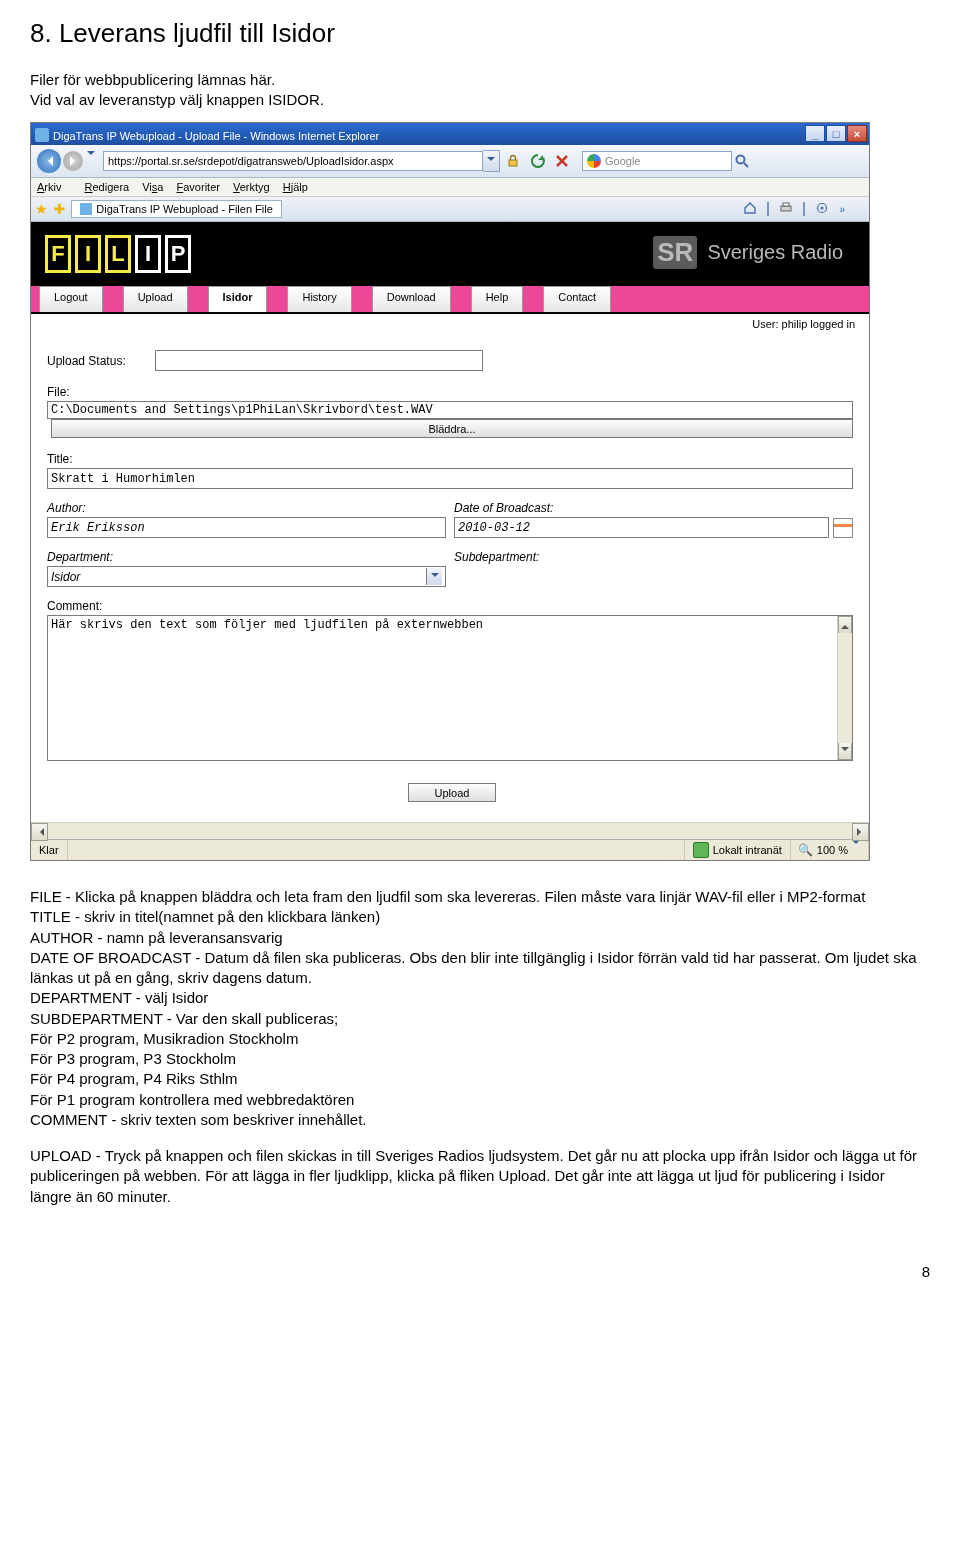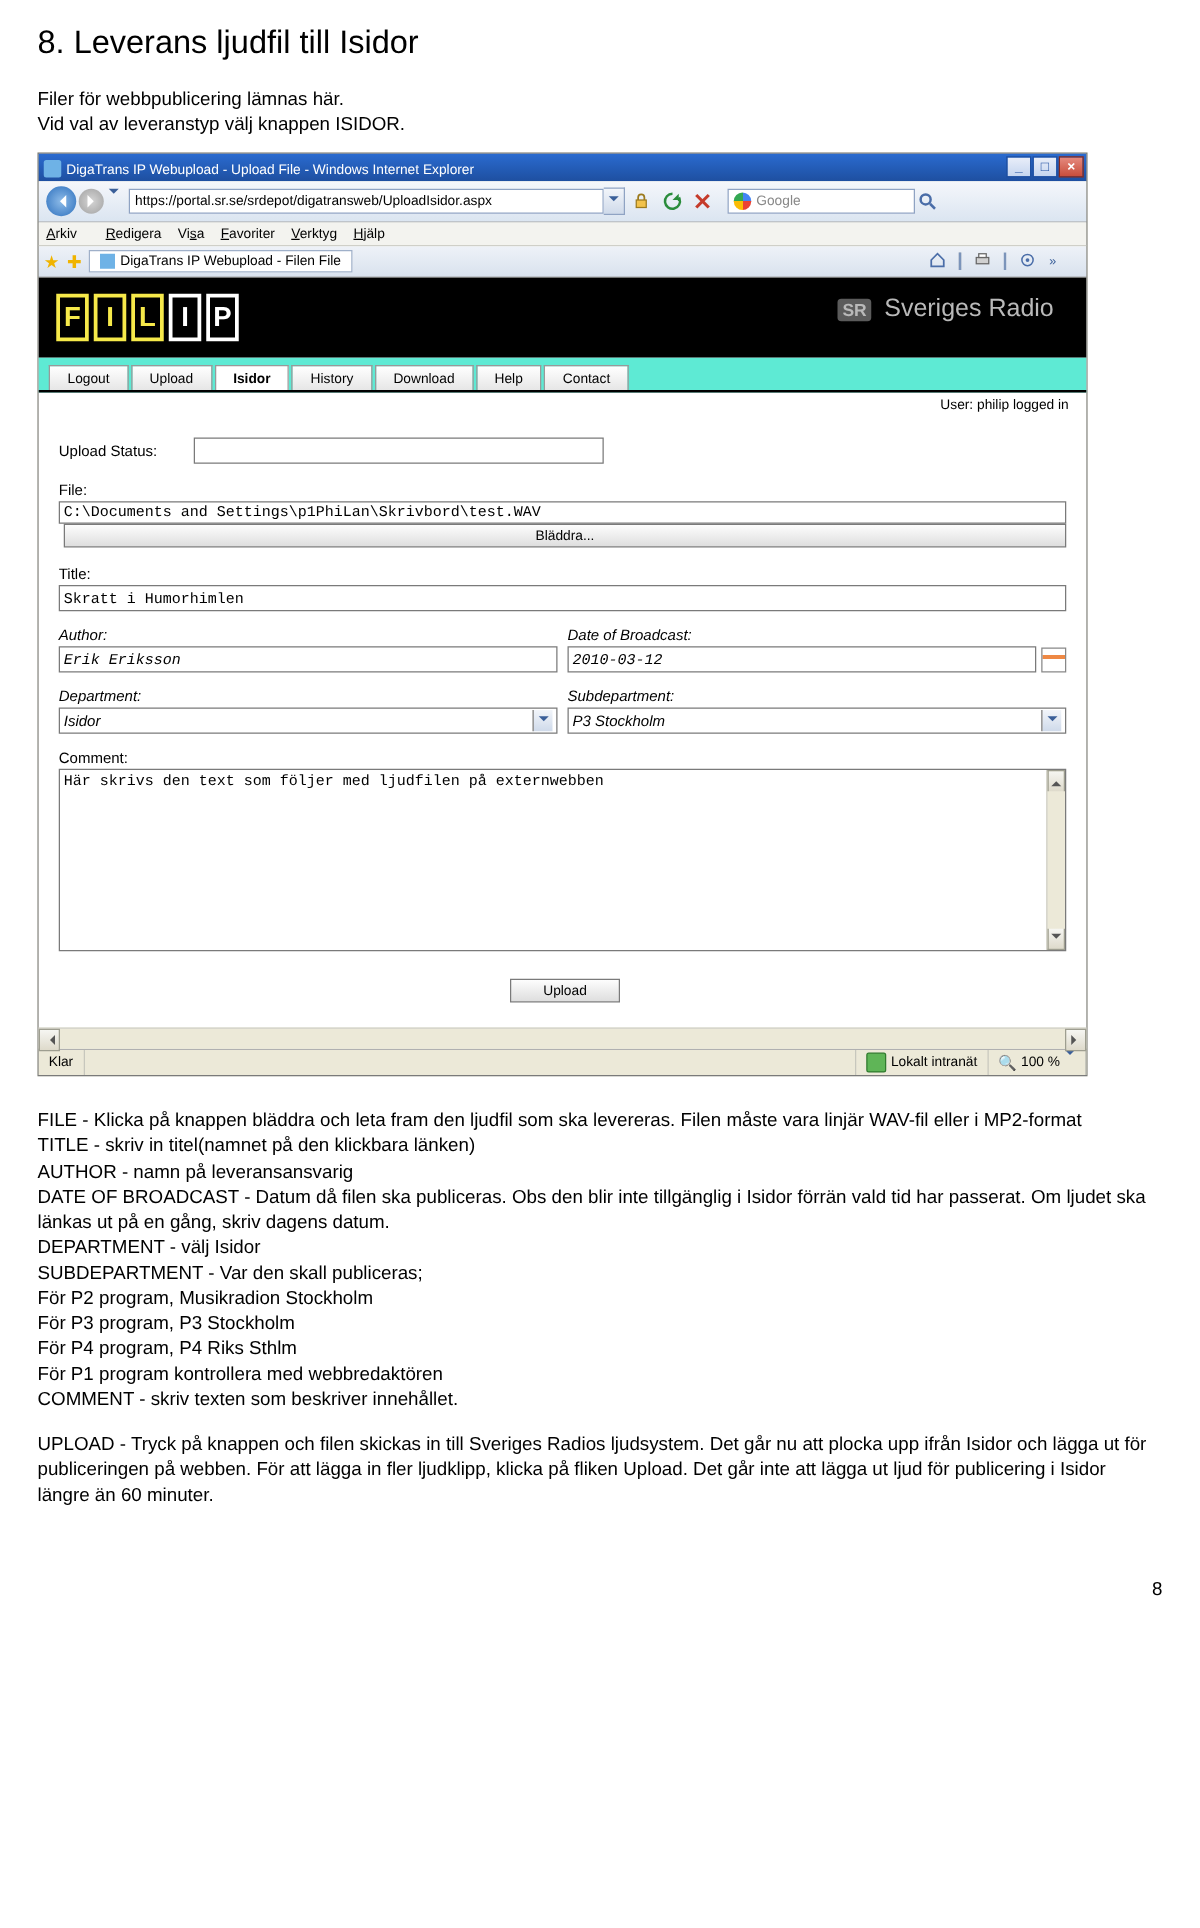--- a/index.html
+++ b/index.html
@@ -118,24 +118,24 @@
     font-family: Verdana, Arial, sans-serif;
   }
   .filip-band {
     background:#000; height:64px; display:flex; align-items:center;
     padding: 0 14px; position:relative;
   }
   .filip-logo { display:flex; gap:4px; align-items:center; }
   .fbox { width:20px;height:32px;border:3px solid #f6e94a;display:flex;align-items:center;justify-content:center;color:#f6e94a;font-size:22px;font-weight:bold;}
   .fbox:nth-child(4),.fbox:last-child{border-color:#fff;color:#fff;}
   .sr-brand { position:absolute; right:26px; top:14px; color:#b9b9b9; font-size:20px; display:flex; align-items:center; gap:10px; }
-  .sr-mark { font-weight:bold; font-size:14px; background:#5b5b5b; border-radius:3px; padding:1px 4px;}
+  .sr-mark { font-weight:bold; font-size:26px; background:#5b5b5b; border-radius:3px; padding:1px 4px;}
   .tabsrow {
-    display:flex; align-items:flex-end; gap:2px; padding: 0 8px;
-    background:#5eead4; border-bottom:2px solid #000;
+    display:flex; gap:20px; padding: 0 8px;
+    background:#ec4899; border-bottom:2px solid #000;
     height:26px;
   }
   .app-tab {
     padding: 4px 14px 3px 14px;
     background: linear-gradient(#fff,#e6e6e6);
     border:1px solid #999; border-bottom:none;
     font-size:11px;
   }
   .app-tab.active { background:#fff; font-weight:bold; }
   .userline { font-size:11px; padding: 4px 14px 6px 0; text-align:right; }
@@ -374,26 +374,20 @@
           <div class="lbl-sm">Department:</div>
           <div class="select-field">
             <span>Isidor</span>
             <span class="dd-btn">
                 <span class="tri"></span>
               </span>
           </div>
         </div>
         <div class="col">
           <div class="lbl-sm">Subdepartment:</div>
-          <div class="select-field">
-            <span>P3 Stockholm</span>
-            <span class="dd-btn">
-                <span class="tri"></span>
-              </span>
-          </div>
         </div>
       </div>
 
       <div class="lbl-sm" style="margin-top:12px">Comment:</div>
       <div class="textarea">
         <span>Här skrivs den text som följer med ljudfilen på externwebben</span>
         <div class="ta-scroll">
           <div class="sbtn top">
               <span class="t" style="border-bottom-color:#555"></span>
             </div>

